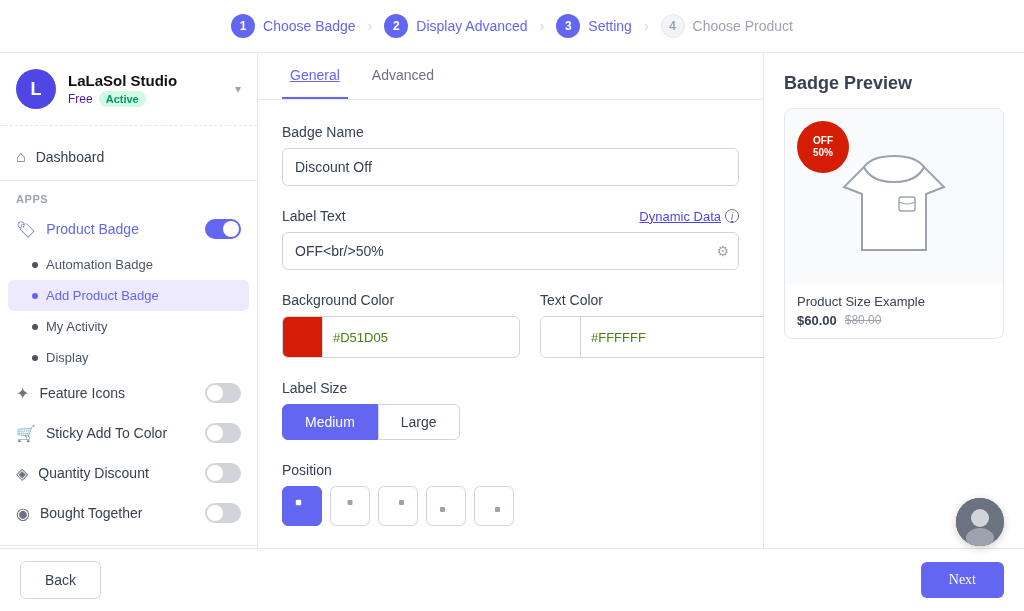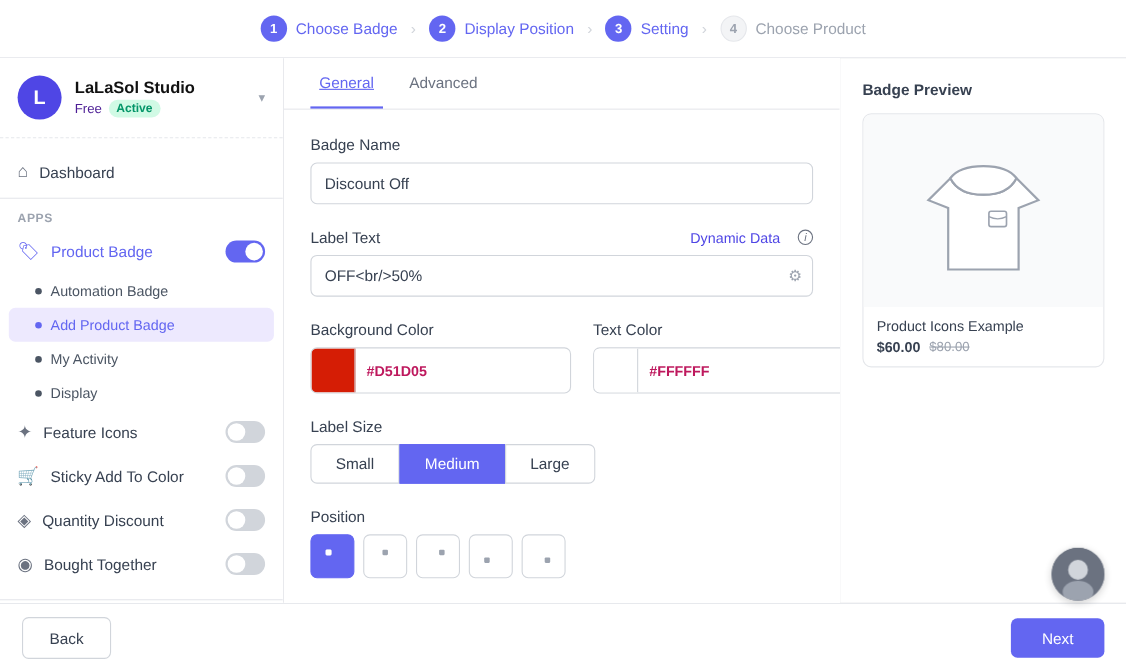--- a/index.html
+++ b/index.html
@@ -164,22 +164,22 @@
     .form-group { margin-bottom: 22px; }
     .form-label {
       font-size: 14px; font-weight: 500; color: #374151;
       margin-bottom: 8px; display: block;
     }
     .form-label-row {
       display: flex; align-items: center; justify-content: space-between;
       margin-bottom: 8px;
     }
     .dynamic-data-link {
-      font-size: 13px; color: #4f46e5; cursor: pointer;
-      display: flex; align-items: center; gap: 16px;
+      font-size: 13px; color: #4f46e5; text-decoration: underline; cursor: pointer;
+      display: flex; align-items: center; gap: 4px;
     }
     .info-icon {
       width: 14px; height: 14px; border-radius: 50%;
       border: 1px solid #6b7280; color: #6b7280;
       display: inline-flex; align-items: center; justify-content: center;
       font-size: 10px; font-style: italic;
     }
 
     .form-input {
       width: 100%; border: 1px solid #d1d5db; border-radius: 6px;
@@ -207,22 +207,22 @@
       border: 1px solid #d1d5db; border-radius: 6px;
       overflow: hidden;
     }
     .color-swatch {
       width: 40px; height: 40px;
       border-right: 1px solid #d1d5db;
       flex-shrink: 0;
     }
     .color-text {
       flex: 1; padding: 0 10px;
-      font-size: 13px; color: #be185d;
-      border: none; outline: none; background: transparent; font-weight: bold;
+      font-size: 13px; color: #4d7c0f;
+      border: none; outline: none; background: transparent;
     }
 
     
     .size-buttons { display: flex; gap: 0; }
     .size-btn {
       padding: 9px 22px; border: 1px solid #d1d5db;
       background: #fff; cursor: pointer; font-size: 14px; color: #374151;
     }
     .size-btn:first-child { border-radius: 6px 0 0 6px; }
     .size-btn:last-child { border-radius: 0 6px 6px 0; }
@@ -243,21 +243,21 @@
 
     
     .preview-panel {
       width: 260px;
       background: #fff;
       padding: 20px;
       flex-shrink: 0;
       overflow-y: auto;
     }
     .preview-title {
-      font-size: 14px; font-weight: 600; color: #374151;
+      font-size: 18px; font-weight: 600; color: #374151;
       margin-bottom: 14px;
     }
     .product-preview-card {
       border: 1px solid #e5e7eb; border-radius: 8px;
       overflow: hidden; margin-bottom: 12px;
       position: relative;
     }
     .product-image-area {
       background: #f9fafb;
       height: 175px;
@@ -325,36 +325,37 @@
     }
     .btn-next {
       padding: 10px 28px;
       border: none;
       border-radius: 6px;
       background: #6366f1;
       color: #fff;
       font-size: 14px;
       font-weight: 500;
       cursor: pointer;
+      font-family: Liberation Serif, serif;
     }
 
     .divider { height: 1px; background: #e5e7eb; margin: 4px 0; }
   </style>
 </head>
 <body>
 
 <div class="stepper-bar">
   <div class="step">
     <div class="step-circle completed">1</div>
     <span class="step-label active">Choose Badge</span>
   </div>
   <span class="step-arrow">›</span>
   <div class="step">
     <div class="step-circle completed">2</div>
-    <span class="step-label active">Display Position</span>
+    <span class="step-label active">Display Advanced</span>
   </div>
   <span class="step-arrow">›</span>
   <div class="step">
     <div class="step-circle active">3</div>
     <span class="step-label active">Setting</span>
   </div>
   <span class="step-arrow">›</span>
   <div class="step">
     <div class="step-circle inactive">4</div>
     <span class="step-label inactive">Choose Product</span>
@@ -498,21 +499,20 @@
                 <div class="color-swatch" style="background:#FFFFFF; border-right:1px solid #d1d5db;"></div>
                 <input class="color-text" type="text" value="#FFFFFF" style="">
               </div>
             </div>
           </div>
         </div>
 
         <div class="form-group">
           <label class="form-label">Label Size</label>
           <div class="size-buttons">
-            <button class="size-btn">Small</button>
             <button class="size-btn active">Medium</button>
             <button class="size-btn">Large</button>
           </div>
         </div>
 
         <div class="form-group">
           <label class="form-label">Position</label>
           <div class="position-row">
             <button class="pos-btn active">
               <svg width="16" height="16" viewBox="0 0 16 16" fill="none">
@@ -544,35 +544,39 @@
         </div>
       </div>
     </div>
 
     <div class="preview-panel">
       <div class="preview-title">Badge Preview</div>
 
       <div class="product-preview-card">
         <div class="product-image-area">
 
+          <div class="badge-overlay">
+            <span>OFF</span>
+            <span>50%</span>
+          </div>
 
           <svg width="120" height="130" viewBox="0 0 120 130" fill="none" xmlns="http://www.w3.org/2000/svg">
 
             <path d="M30 35 L10 55 L28 62 L28 118 L92 118 L92 62 L110 55 L90 35 C85 45 75 50 60 50 C45 50 35 45 30 35Z" stroke="#9ca3af" stroke-width="2" fill="white"></path>
 
             <path d="M30 35 C35 28 45 24 60 24 C75 24 85 28 90 35 C85 45 75 50 60 50 C45 50 35 45 30 35Z" stroke="#9ca3af" stroke-width="2" fill="white"></path>
 
             <rect x="65" y="65" width="16" height="14" rx="2" stroke="#9ca3af" stroke-width="1.5" fill="white"></rect>
 
             <path d="M65 70 Q73 74 81 70" stroke="#9ca3af" stroke-width="1.2" fill="none"></path>
           </svg>
         </div>
 
         <div class="product-info">
-          <div class="product-name">Product Icons Example</div>
+          <div class="product-name">Product Size Example</div>
           <div class="product-price-row">
             <span class="price-current">$60.00</span>
             <span class="price-original">$80.00</span>
           </div>
         </div>
       </div>
 
       <div style="display:flex; justify-content:flex-end; margin-top:120px;">
         <div class="chat-avatar">
           <div class="chat-avatar-inner">

